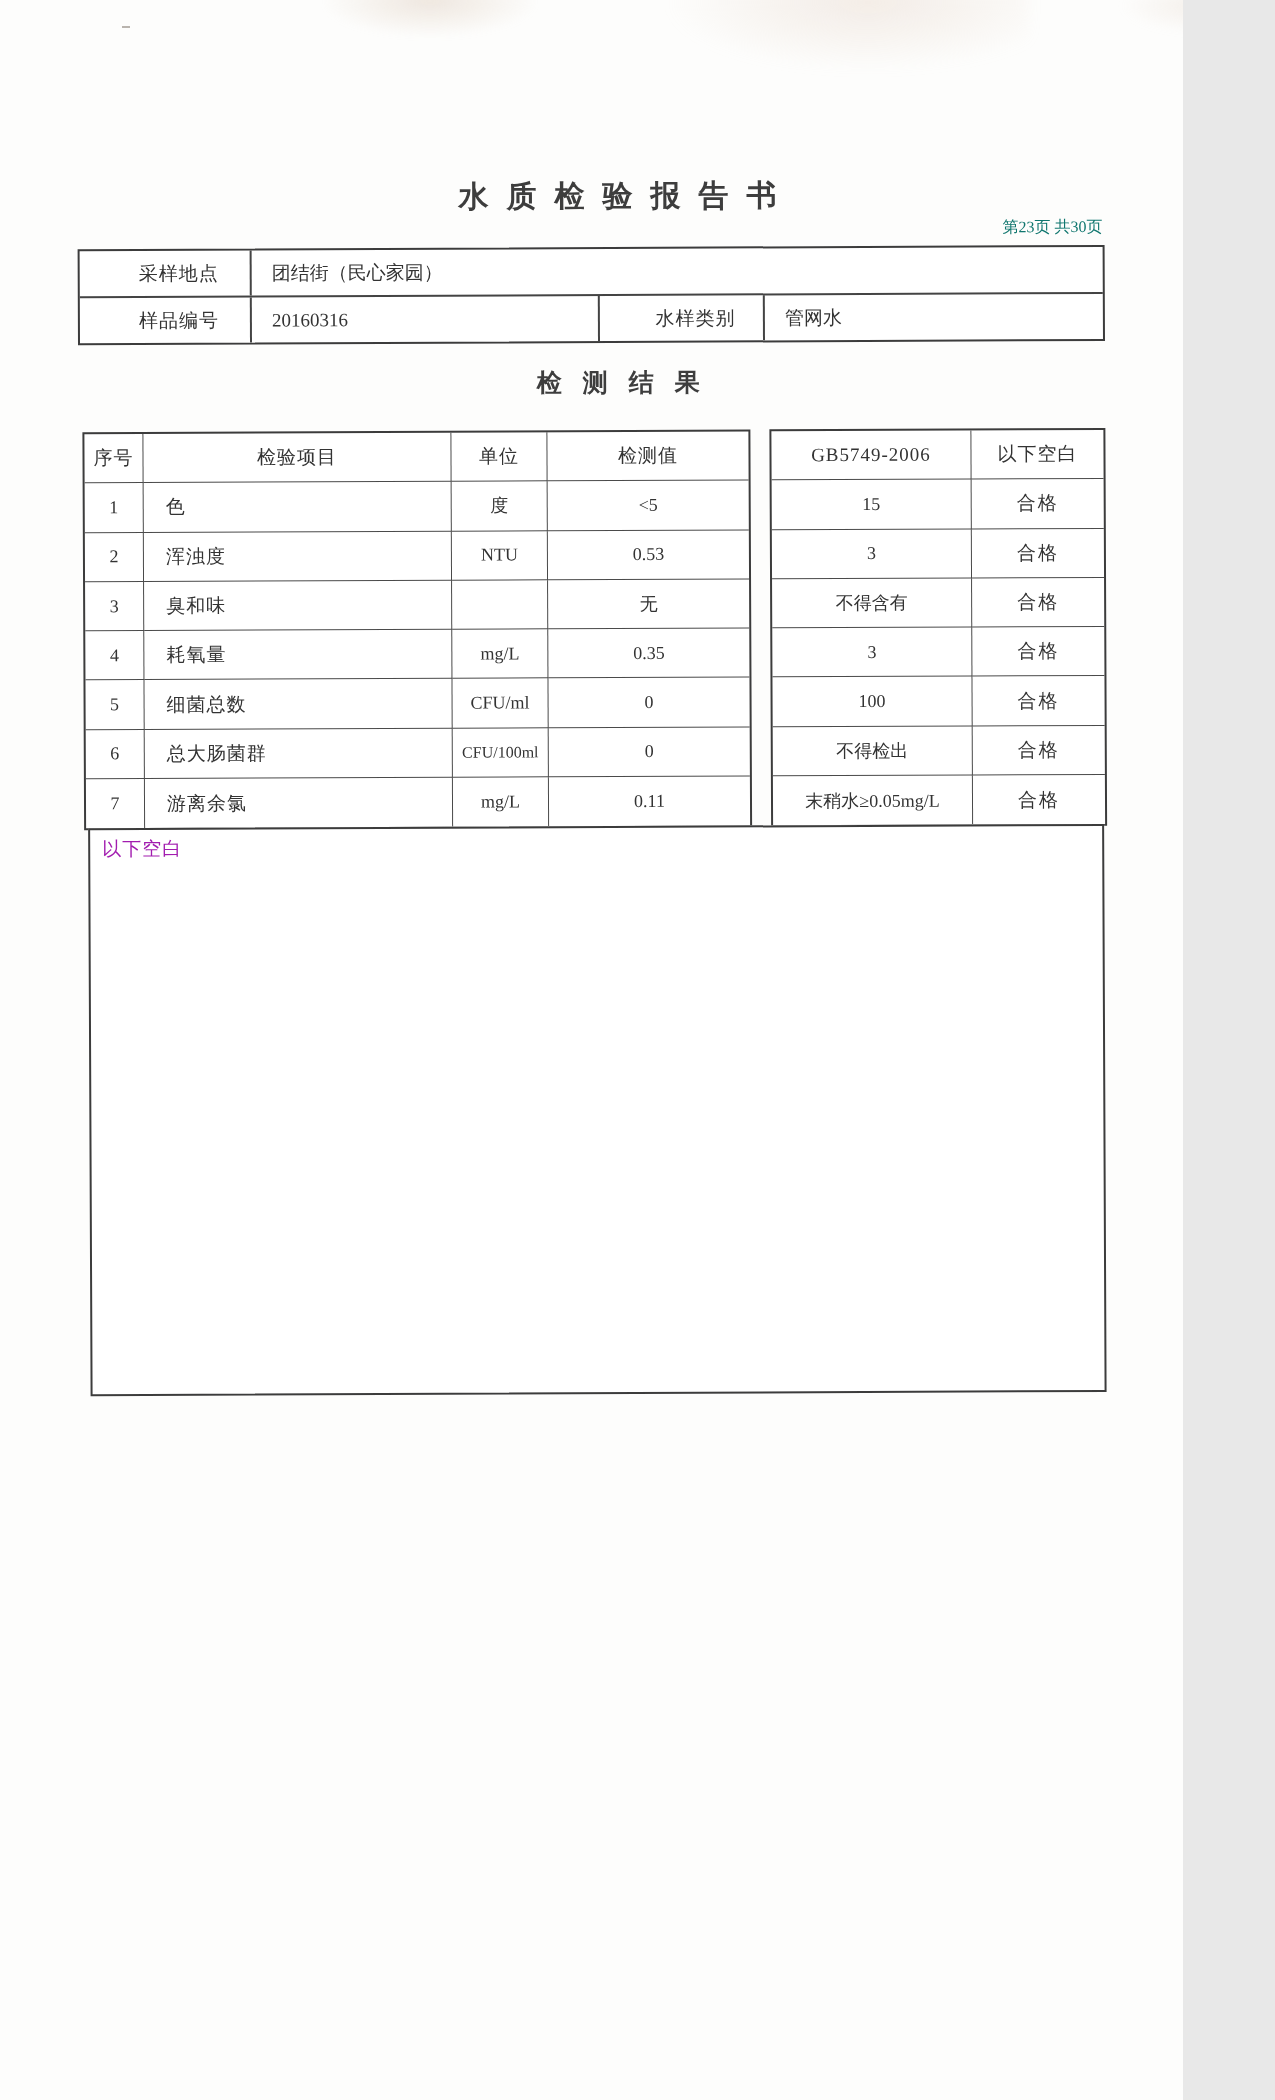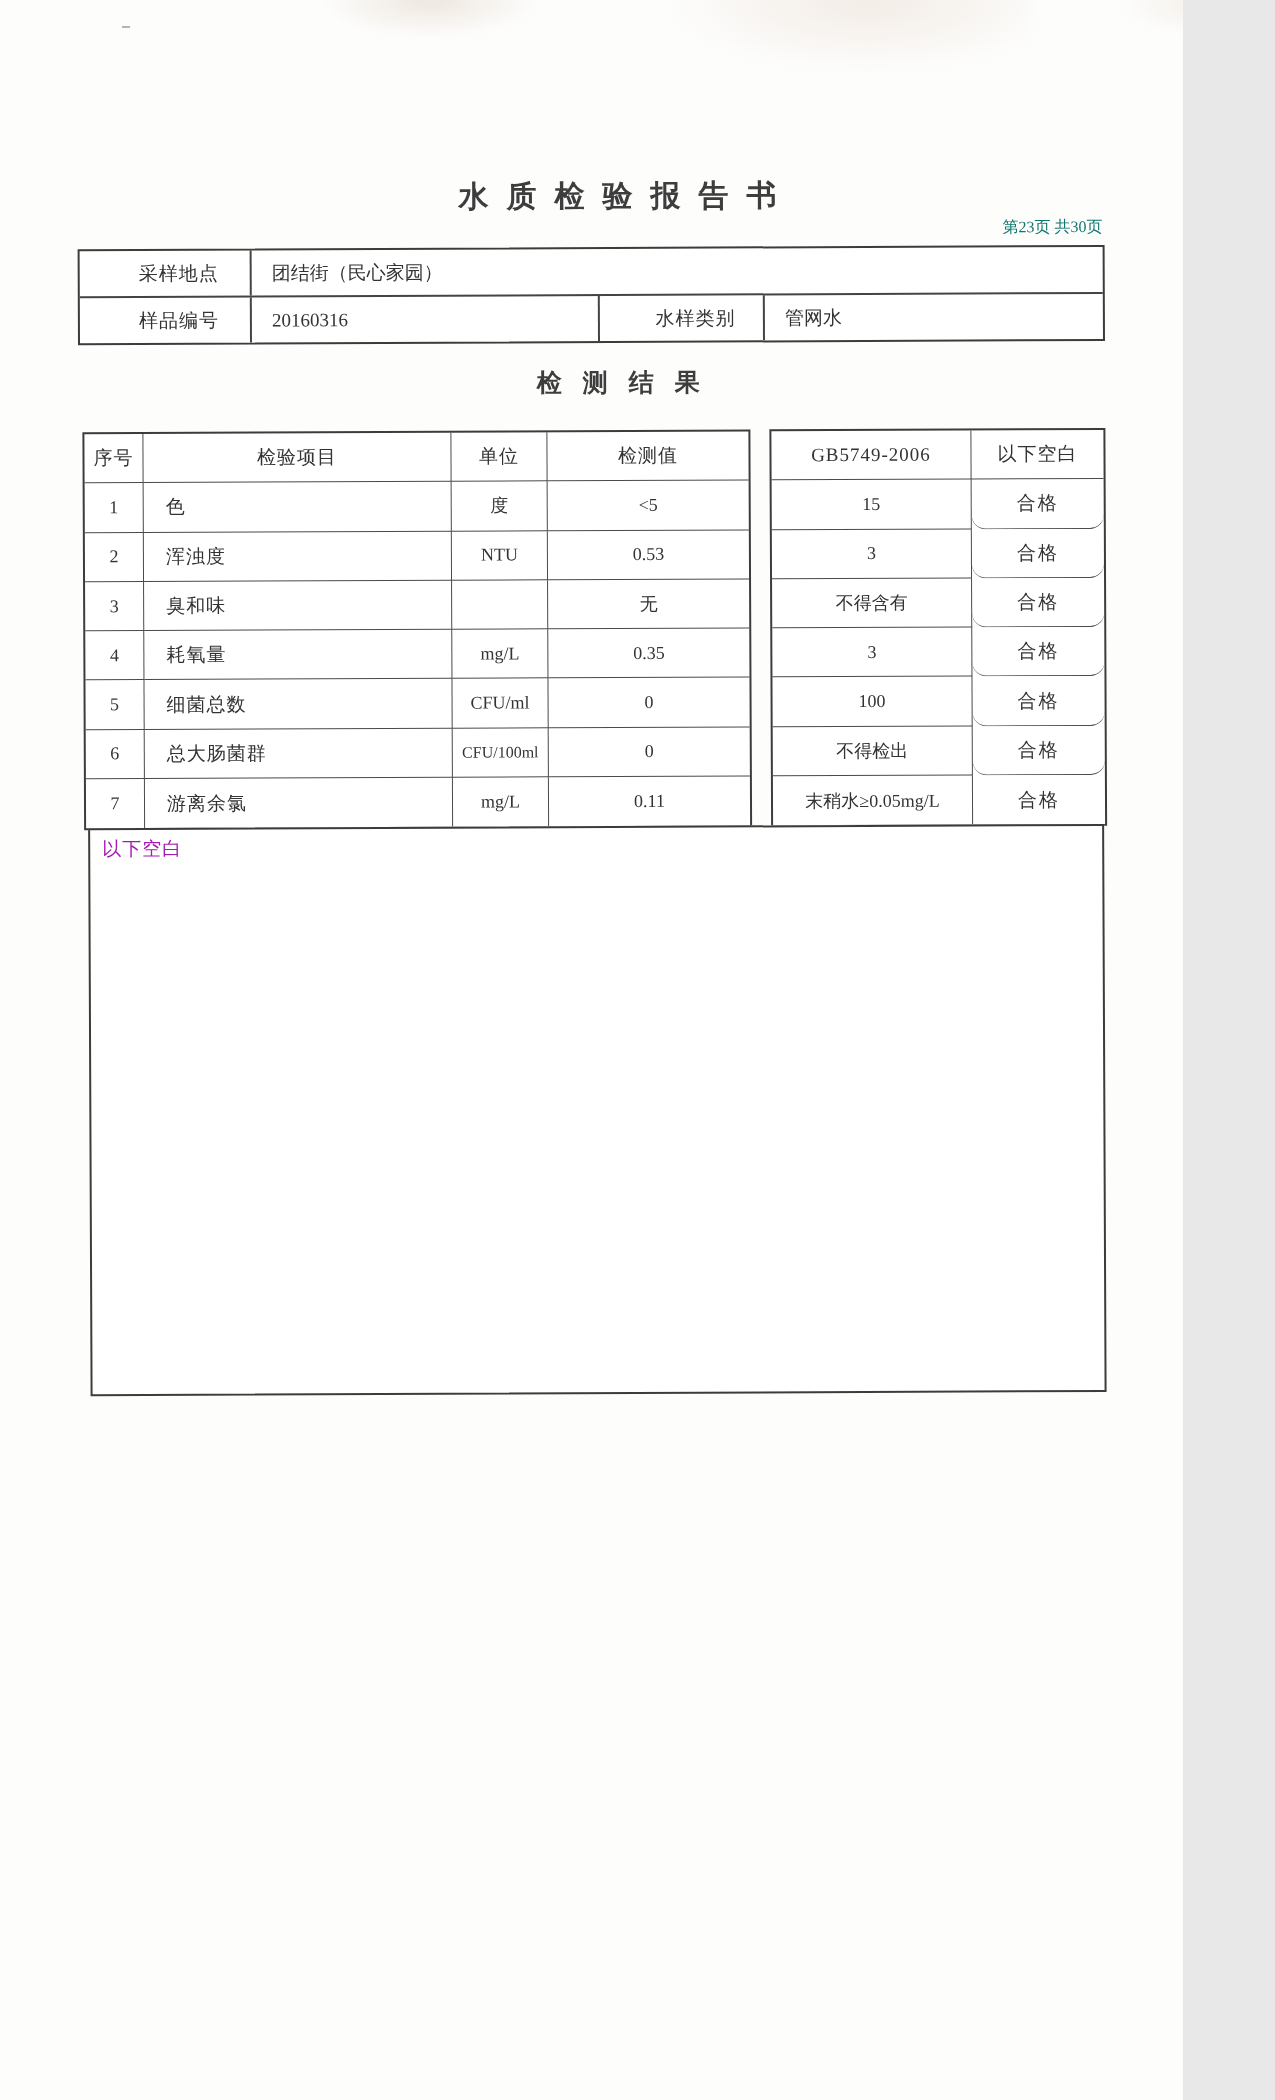--- a/index.html
+++ b/index.html
@@ -70,21 +70,21 @@
     grid-auto-rows:49.3px;box-sizing:content-box;}
   #results-left{left:84px;top:430px;width:664px;grid-template-columns:59px 308px 96px 1fr;}
   #results-right{left:771px;top:430px;width:332px;grid-template-columns:200px 1fr;}
   .c{border-right:1.6px solid #4a4a4a;border-bottom:1.6px solid #4a4a4a;
     display:flex;align-items:center;justify-content:center;
     font-size:18px;color:#333;overflow:hidden;white-space:nowrap;}
   .c.lastcol{border-right:none;}
   .c.lastrow{border-bottom:none;}
   .c.item{justify-content:flex-start;padding-left:22px;font-size:19px;letter-spacing:1px;}
   .c.head{font-size:19px;letter-spacing:1px;}
-  .c.eval{font-size:19px;letter-spacing:2px;border-radius:14px;}
+  .c.eval{font-size:19px;letter-spacing:2px;}
   .c.condensed{font-size:16px;transform:none;text-align:center;}
 
   
   #blank-box{position:absolute;left:88px;top:826px;width:1012px;height:564px;
     border:2px solid #3c3c3c;background:#fff;box-sizing:content-box;}
   #blank-note{position:absolute;left:12px;top:6px;font-size:19px;color:#a21caf;letter-spacing:1px;}
 </style>
 </head>
 <body>
 

